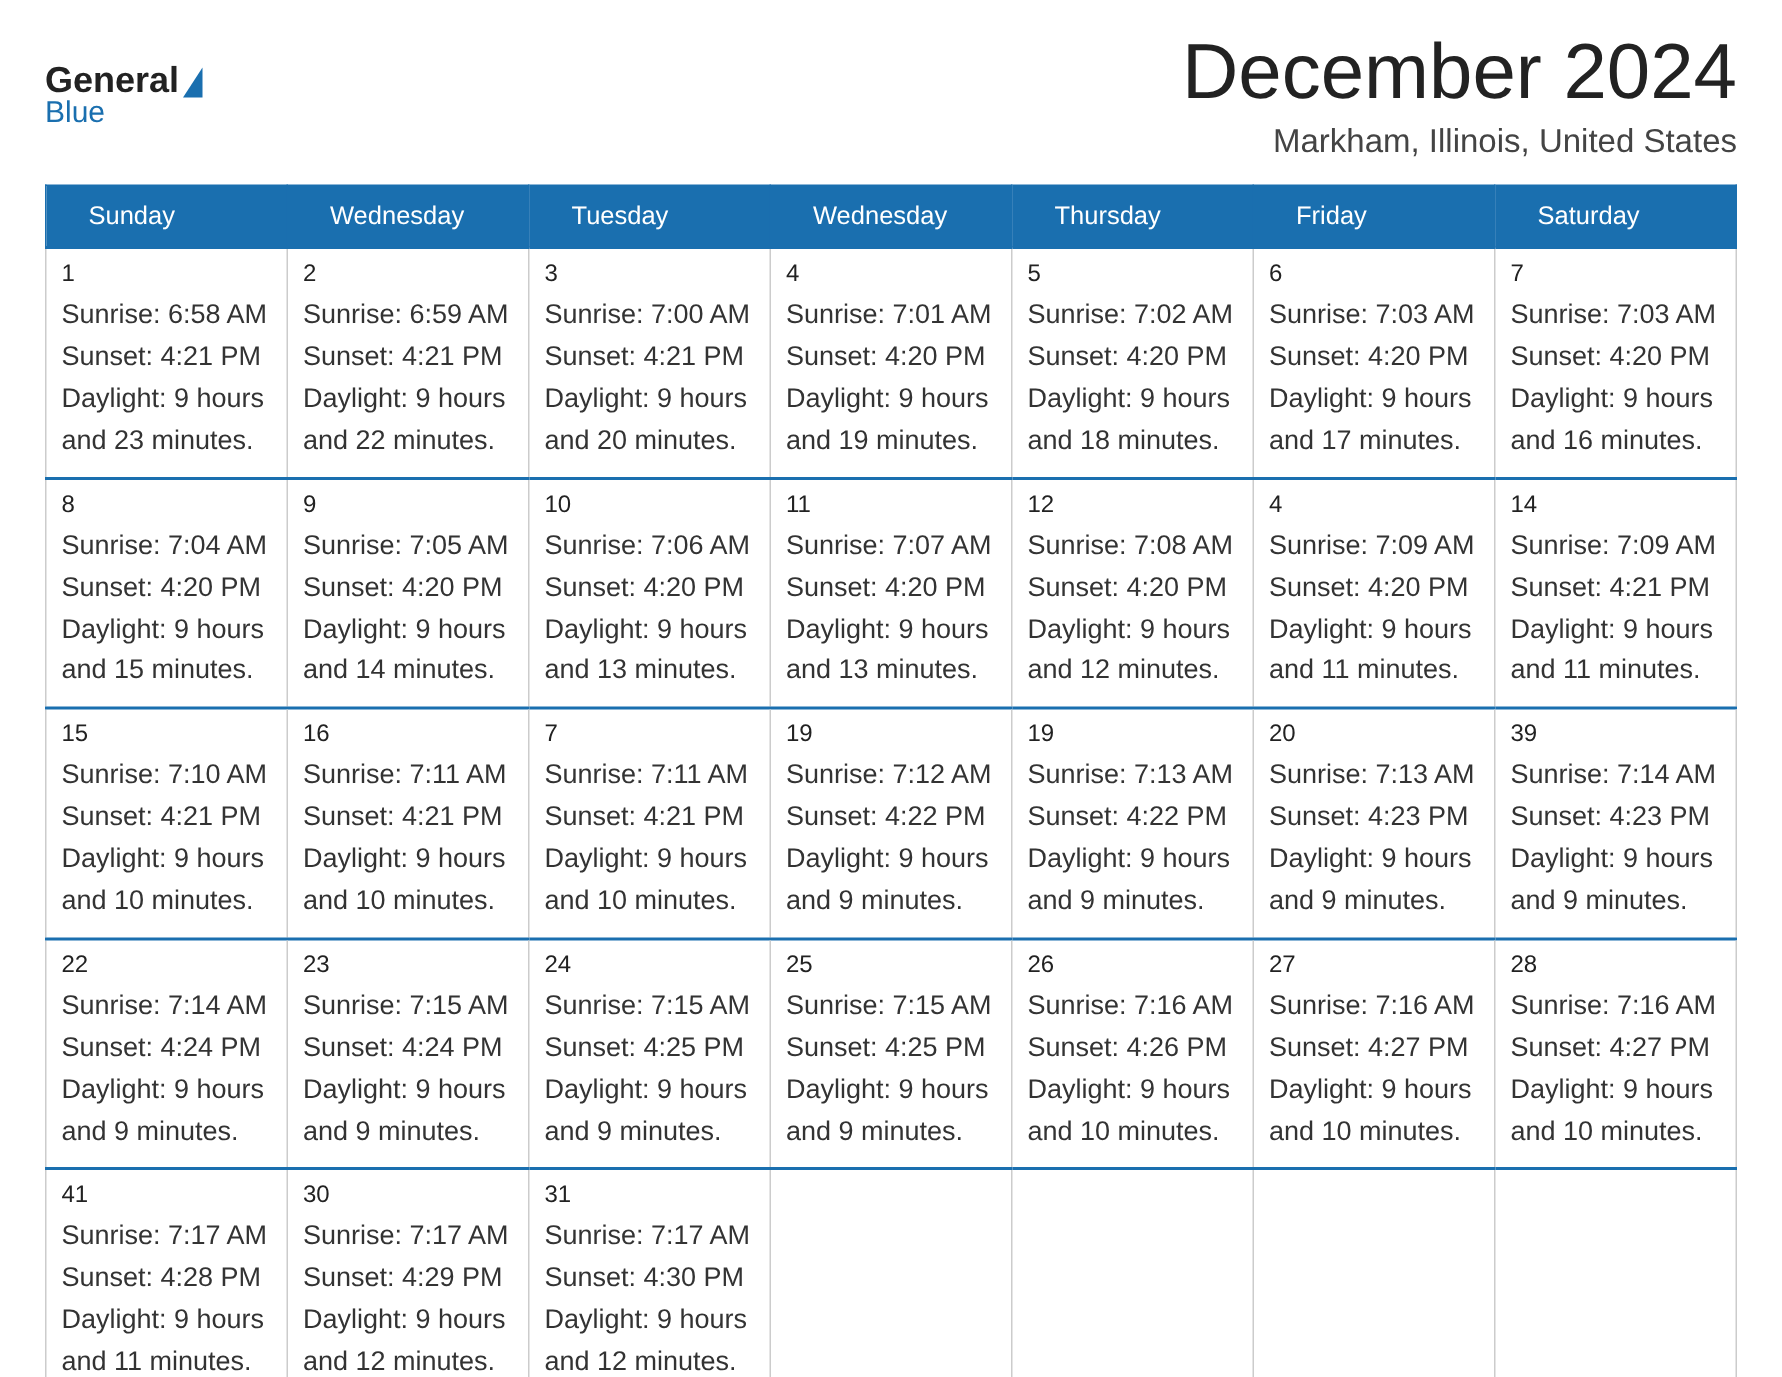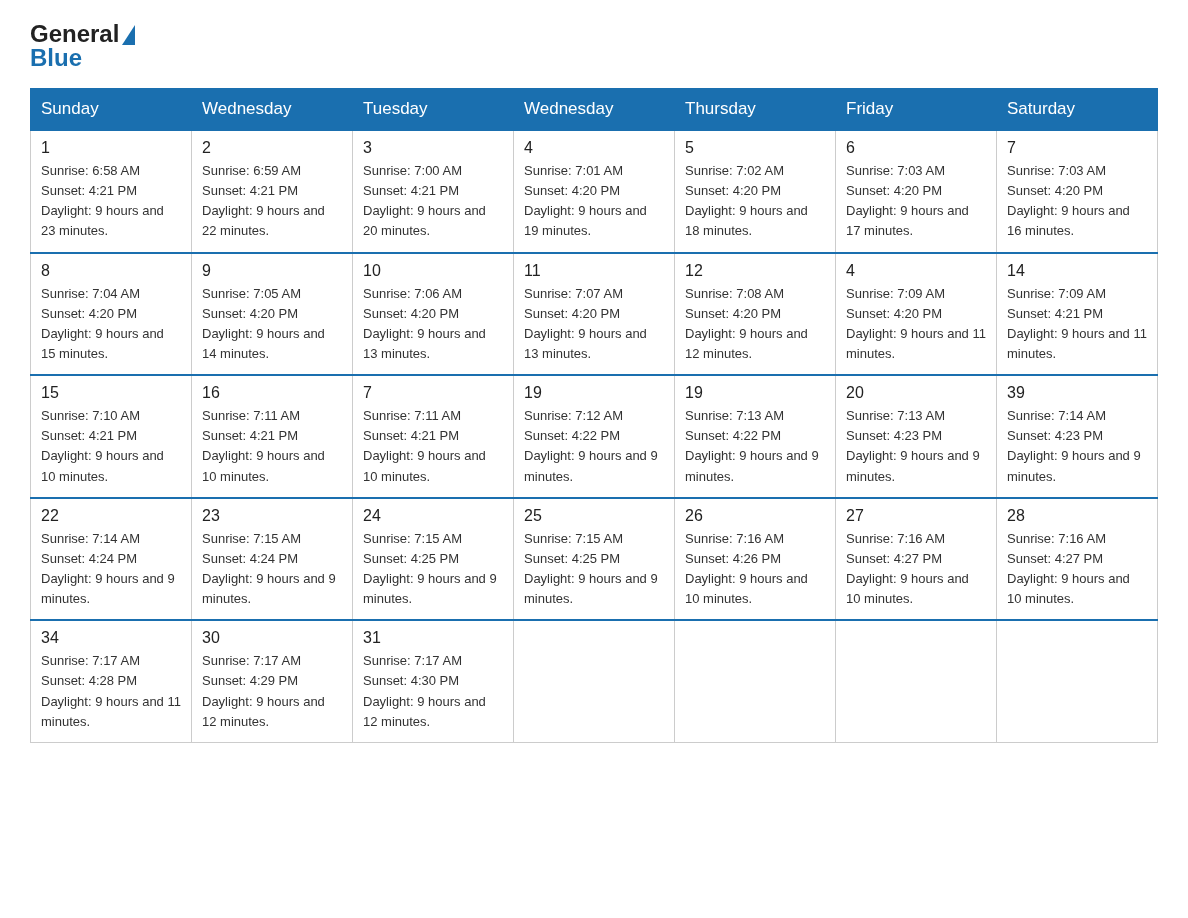--- a/index.html
+++ b/index.html
@@ -33,21 +33,21 @@
     table {
       width: 100%;
       border-collapse: collapse;
       table-layout: fixed;
     }
     thead th {
       background-color: #1a6faf;
       color: #ffffff;
       font-size: 17px;
       font-weight: normal;
-      padding: 10px 10px;
+      padding: 10px 28px;
       text-align: left;
       border: 1px solid #1a6faf;
     }
     tbody td {
       vertical-align: top;
       padding: 8px 10px 10px 10px;
       font-size: 13.5px;
       color: #333;
       border: 1px solid #ccc;
       border-top: 2px solid #1a6faf;
@@ -57,21 +57,21 @@
       border-bottom: 1px solid #ccc;
     }
     .day-num {
       font-size: 16px;
       font-weight: normal;
       color: #222;
       margin-bottom: 4px;
       display: block;
     }
     .day-info {
-      font-size: 13px;
+      font-size: 18px;
       color: #333;
       line-height: 1.55;
     }
     .empty-cell {
       background: #fff;
     }
     .logo-wrapper {
       display: flex;
       flex-direction: column;
     }
@@ -92,21 +92,25 @@
   </style>
 </head>
 <body>
 
 <div class="header">
   <div class="logo-wrapper">
     <div class="logo-top-row">
       <span style="font-size:24px;font-weight:bold;color:#222;">General</span>
       <span class="arrow-shape"></span>
     </div>
-    <span style="font-size:24px;font-weight:bold;color:#1a6faf;margin-top:-4px;">Blue</span>
+    <span style="font-size:20px;font-weight:normal;color:#1a6faf;margin-top:-4px;">Blue</span>
+  </div>
+  <div class="title-block">
+    <div class="month-title">December 2024</div>
+    <div class="location-title">Markham, Illinois, United States</div>
   </div>
 </div>
 
 <table>
   <thead>
     <tr>
     <th>Sunday</th>
         <th>Wednesday</th>
         <th>Tuesday</th>
         <th>Wednesday</th>
@@ -231,21 +235,21 @@
           <span class="day-num">27</span>
         <div class="day-info">Sunrise: 7:16 AM<br>Sunset: 4:27 PM<br>Daylight: 9 hours and 10 minutes.</div>
         </td>
         <td>
           <span class="day-num">28</span>
         <div class="day-info">Sunrise: 7:16 AM<br>Sunset: 4:27 PM<br>Daylight: 9 hours and 10 minutes.</div>
         </td>
       </tr>
       <tr>
         <td>
-          <span class="day-num">34</span>
+          <span class="day-num">41</span>
         <div class="day-info">Sunrise: 7:17 AM<br>Sunset: 4:28 PM<br>Daylight: 9 hours and 11 minutes.</div>
         </td>
         <td>
           <span class="day-num">30</span>
         <div class="day-info">Sunrise: 7:17 AM<br>Sunset: 4:29 PM<br>Daylight: 9 hours and 12 minutes.</div>
         </td>
         <td>
           <span class="day-num">31</span>
         <div class="day-info">Sunrise: 7:17 AM<br>Sunset: 4:30 PM<br>Daylight: 9 hours and 12 minutes.</div>
         </td>

